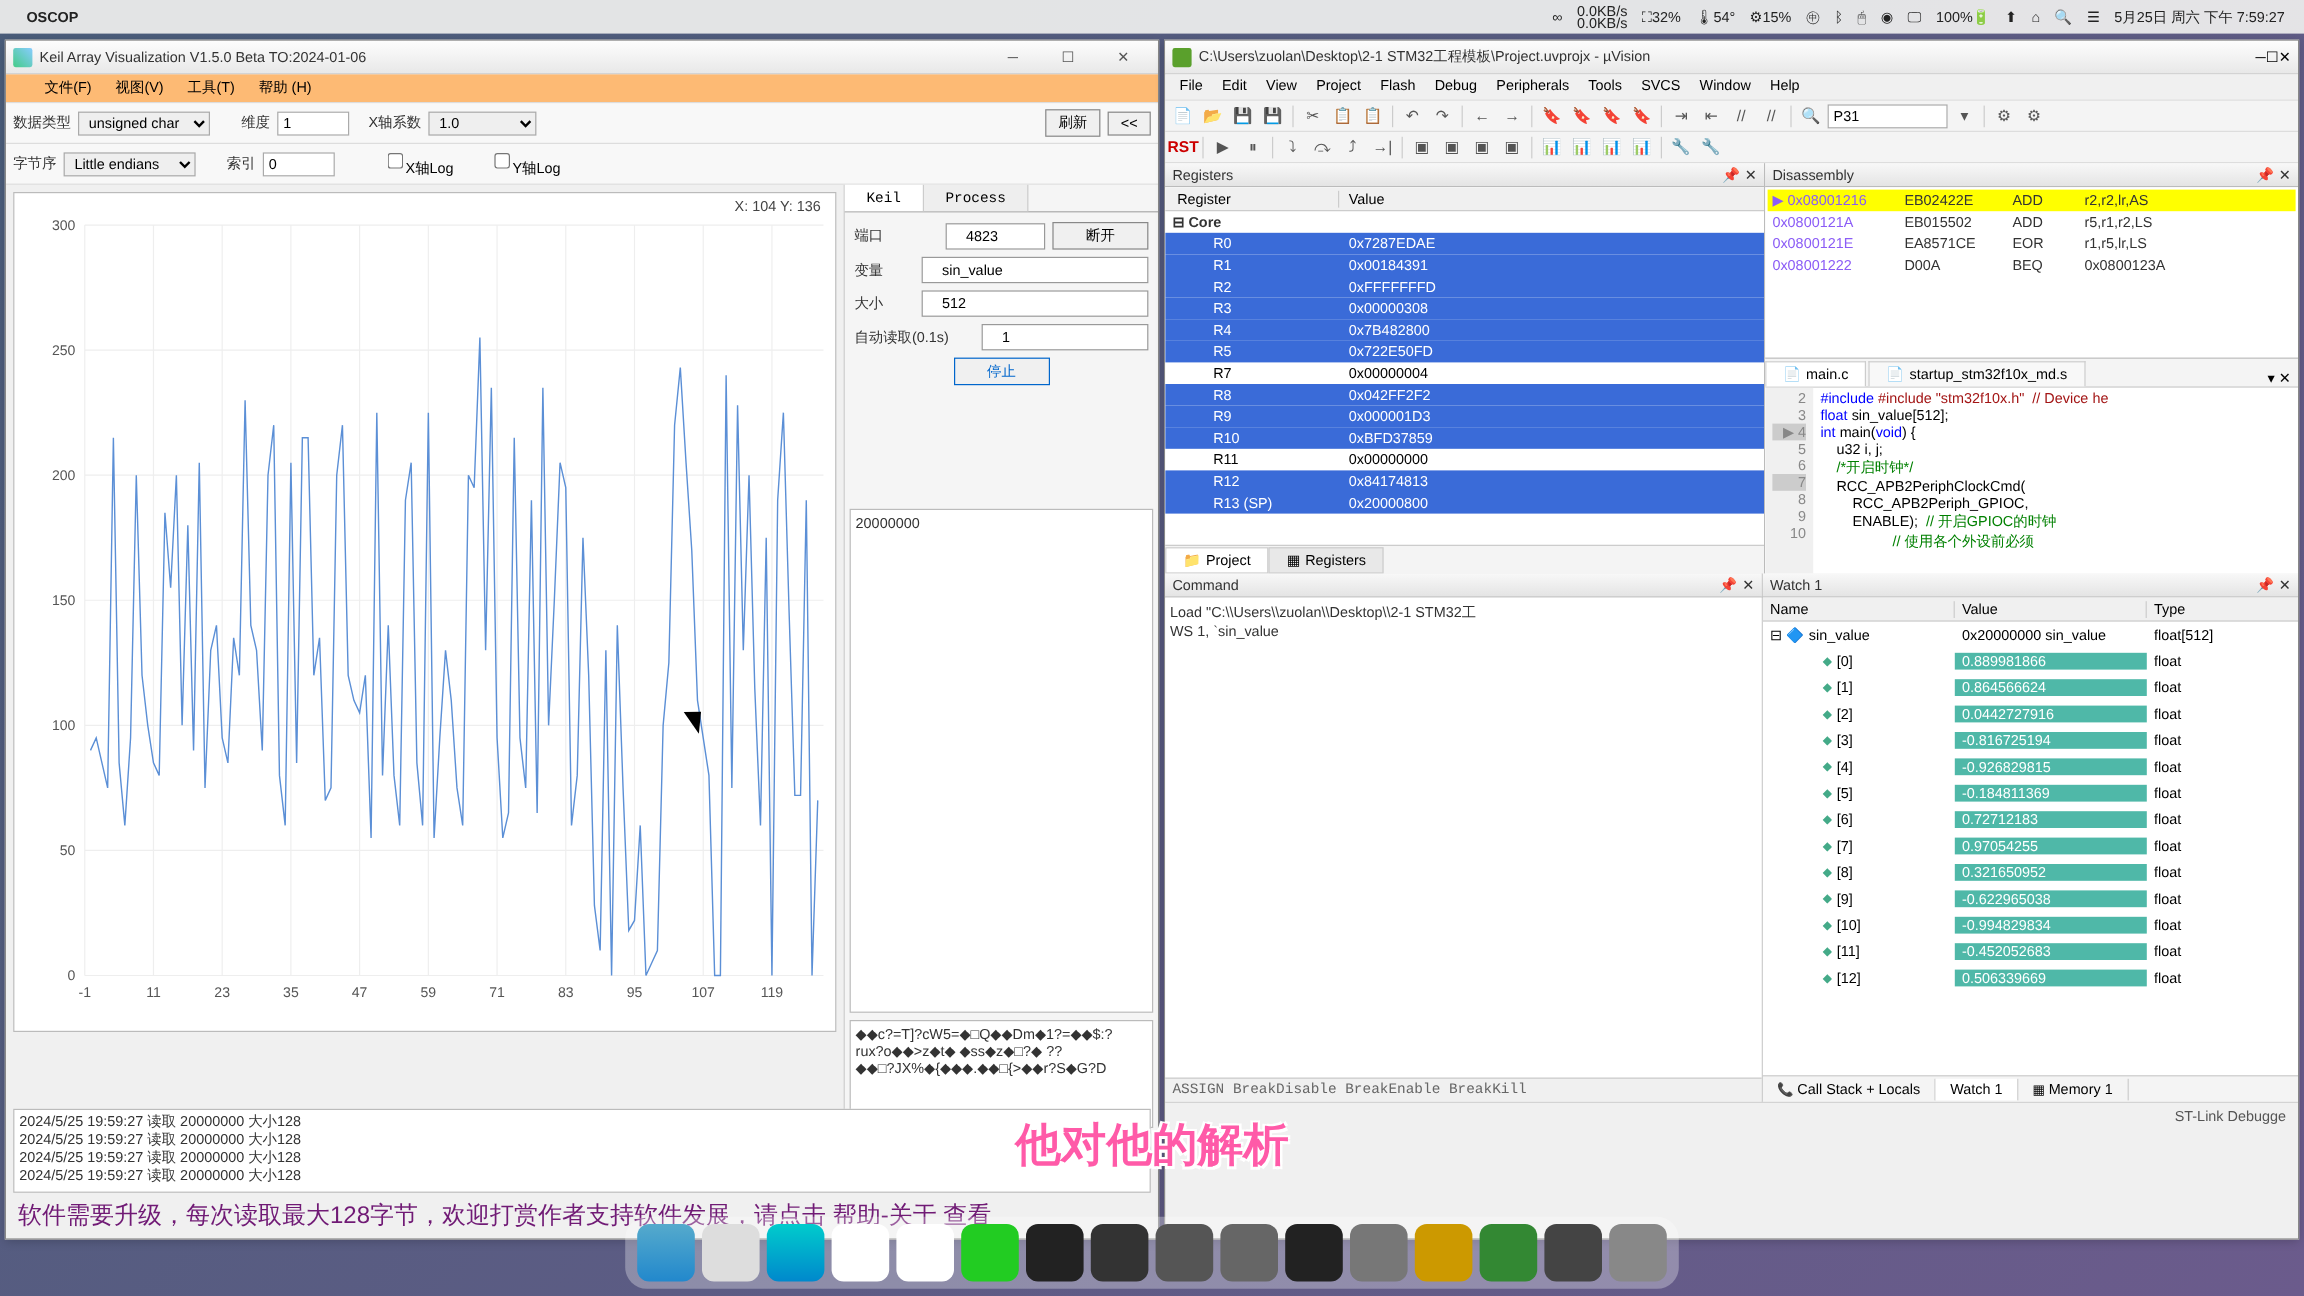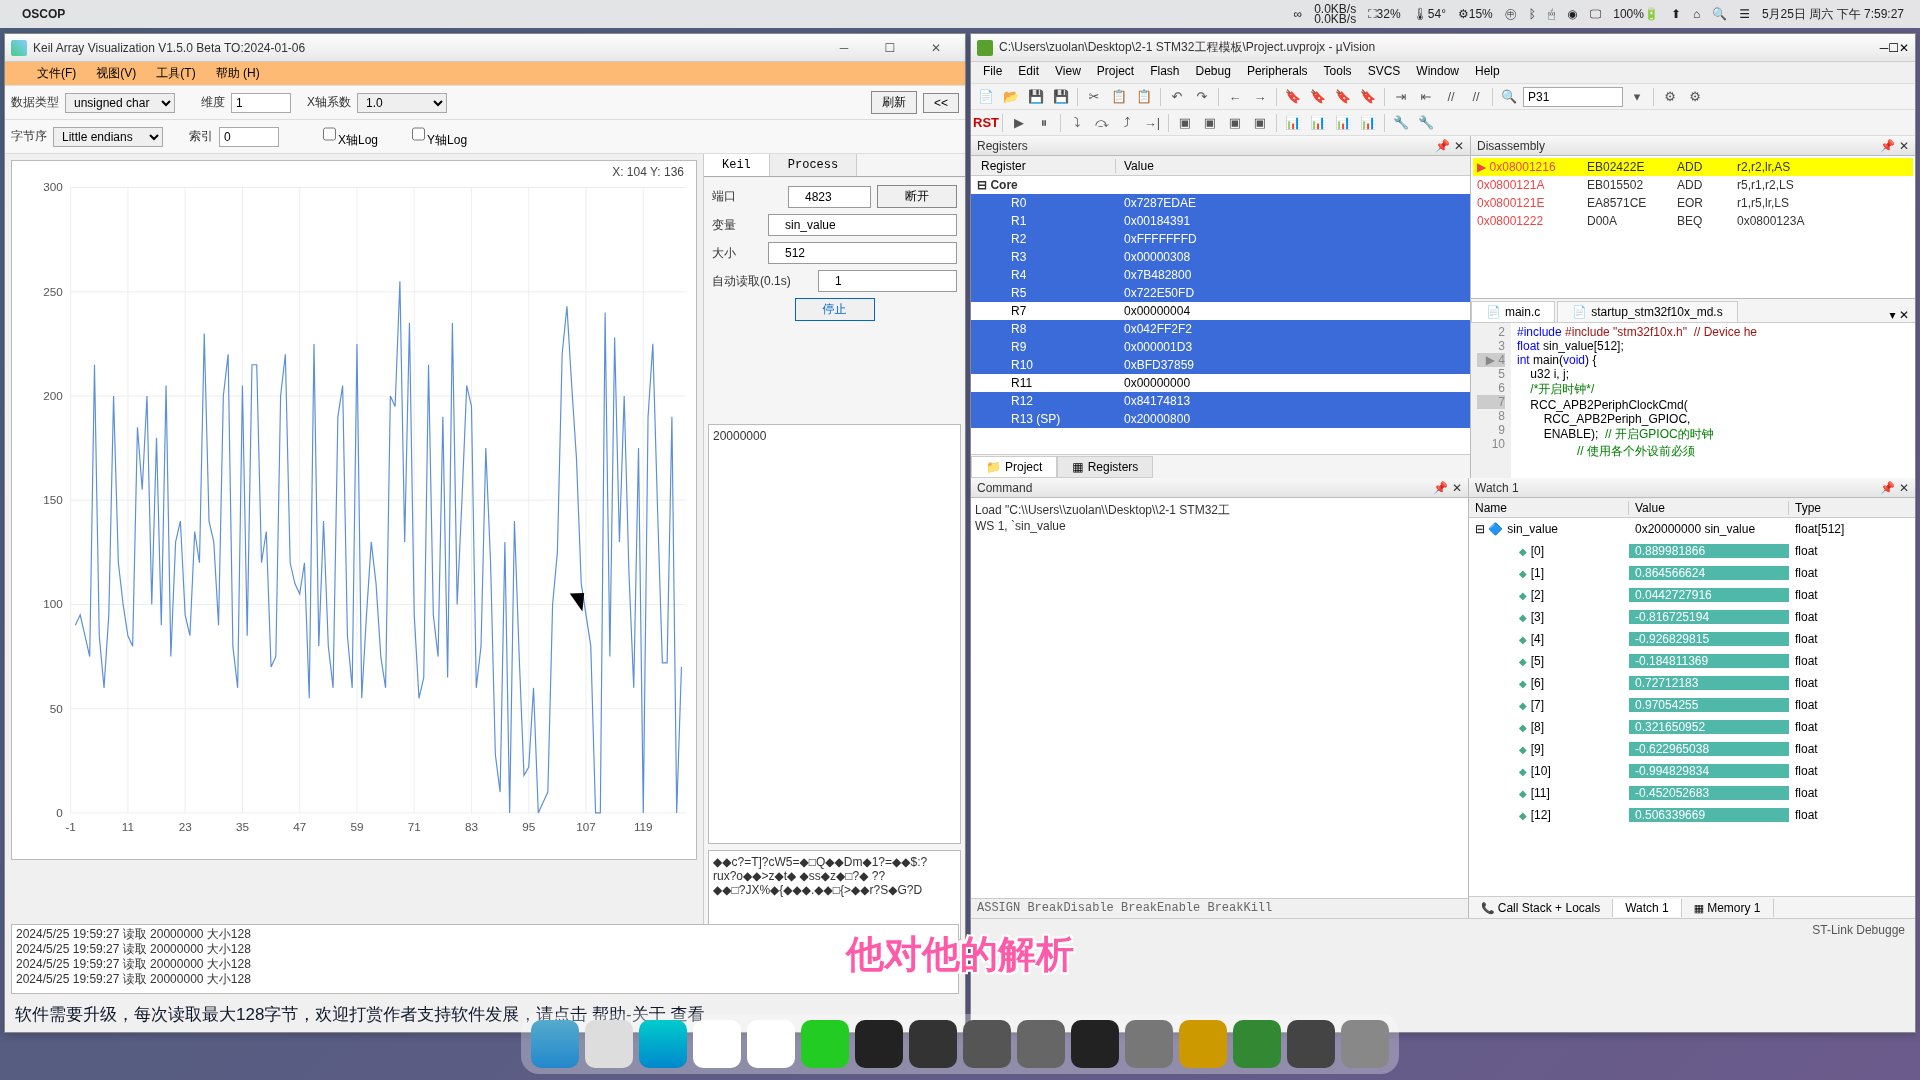--- a/index.html
+++ b/index.html
@@ -41,21 +41,21 @@
 .form-row { display: flex; align-items: center; margin-bottom: 6px; gap: 6px; }
 .form-row .flbl { width: 70px; color: #333; }
 .form-row input { flex: 1; border: 1px solid #999; padding: 2px 16px; height: 22px; }
 .form-row button { padding: 2px 14px; border: 1px solid #888; background: #f0f0f0; }
 .form-row .btn-wide { width: 80px; }
 
 .mono-box { position: absolute; top: 270px; left: 4px; right: 4px; bottom: 100px; background: #fff; border: 1px solid #bbb; padding: 4px; font-family: "Courier New", monospace; color: #333; overflow: hidden; }
 .mono-box2 { position: absolute; bottom: 4px; left: 4px; right: 4px; height: 90px; background: #fff; border: 1px solid #bbb; padding: 4px; font-family: "Courier New", monospace; color: #333; font-size: 11px; overflow: hidden; }
 
 .log-area { position: absolute; left: 6px; right: 6px; top: 890px; height: 70px; background: #fff; border: 1px solid #bbb; font-family: "Courier New", monospace; color: #333; font-size: 12px; padding: 2px 4px; line-height: 15px; overflow: hidden; }
-.footer-msg { position: absolute; left: 10px; bottom: 6px; color: #0f172a; font-size: 17px; }
+.footer-msg { position: absolute; left: 10px; bottom: 6px; color: #701a75; font-size: 20px; }
 
 
 .top-split { display: flex; height: 790px; }
 .chart-col { flex: 1; position: relative; }
 .side-col { width: 262px; position: relative; border-left: 1px solid #ccc; background: #f5f5f5; }
 
 
 .right-window { position: absolute; top: 33px; left: 970px; width: 946px; height: 1000px; background: #f0f0f0; border: 1px solid #888; box-shadow: 0 2px 8px rgba(0,0,0,0.2); }
 .r-titlebar { height: 28px; background: linear-gradient(#fdfdfd,#e8e8e8); display: flex; align-items: center; padding: 0 6px; border-bottom: 1px solid #ccc; }
 .r-titlebar .icon { width: 16px; height: 16px; background: #5aa02c; border-radius: 2px; margin-right: 6px; }
@@ -78,21 +78,21 @@
 .reg-core { padding: 2px 6px; color: #333; font-weight: bold; }
 .reg-row { display: flex; height: 18px; align-items: center; }
 .reg-row.sel { background: #3a6bd8; color: #fff; }
 .reg-row .c1 { width: 145px; padding-left: 40px; }
 .reg-row .c2 { flex: 1; padding-left: 8px; }
 
 .r-disasm { flex: 1; display: flex; flex-direction: column; }
 .disasm-body { flex: 1; background: #fff; font-family: "Courier New", monospace; font-size: 12px; padding: 2px; }
 .disasm-body .line { display: flex; height: 18px; align-items: center; padding: 0 4px; }
 .disasm-body .line.hl { background: #ffff00; }
-.disasm-body .addr { width: 110px; color: #ef4444; }
+.disasm-body .addr { width: 110px; color: #8b5cf6; }
 .disasm-body .opc { width: 90px; color: #333; }
 .disasm-body .mn { width: 60px; color: #333; }
 .disasm-body .args { flex: 1; color: #333; }
 
 .code-pane { height: 180px; border-top: 1px solid #bbb; background: #fff; font-family: "Courier New", monospace; overflow: hidden; }
 .code-tabs { display: flex; height: 24px; background: #f4f4f4; border-bottom: 1px solid #ccc; align-items: flex-end; }
 .code-tab { padding: 3px 14px; border: 1px solid #ccc; border-bottom: none; background: #f8f8f8; margin-right: 2px; display: flex; align-items: center; gap: 4px; }
 .code-tab.active { background: #fff; }
 .code-body { display: flex; height: 156px; overflow: hidden; }
 .gutter { width: 40px; background: #f0f0f0; text-align: right; padding: 2px 6px; color: #888; }

